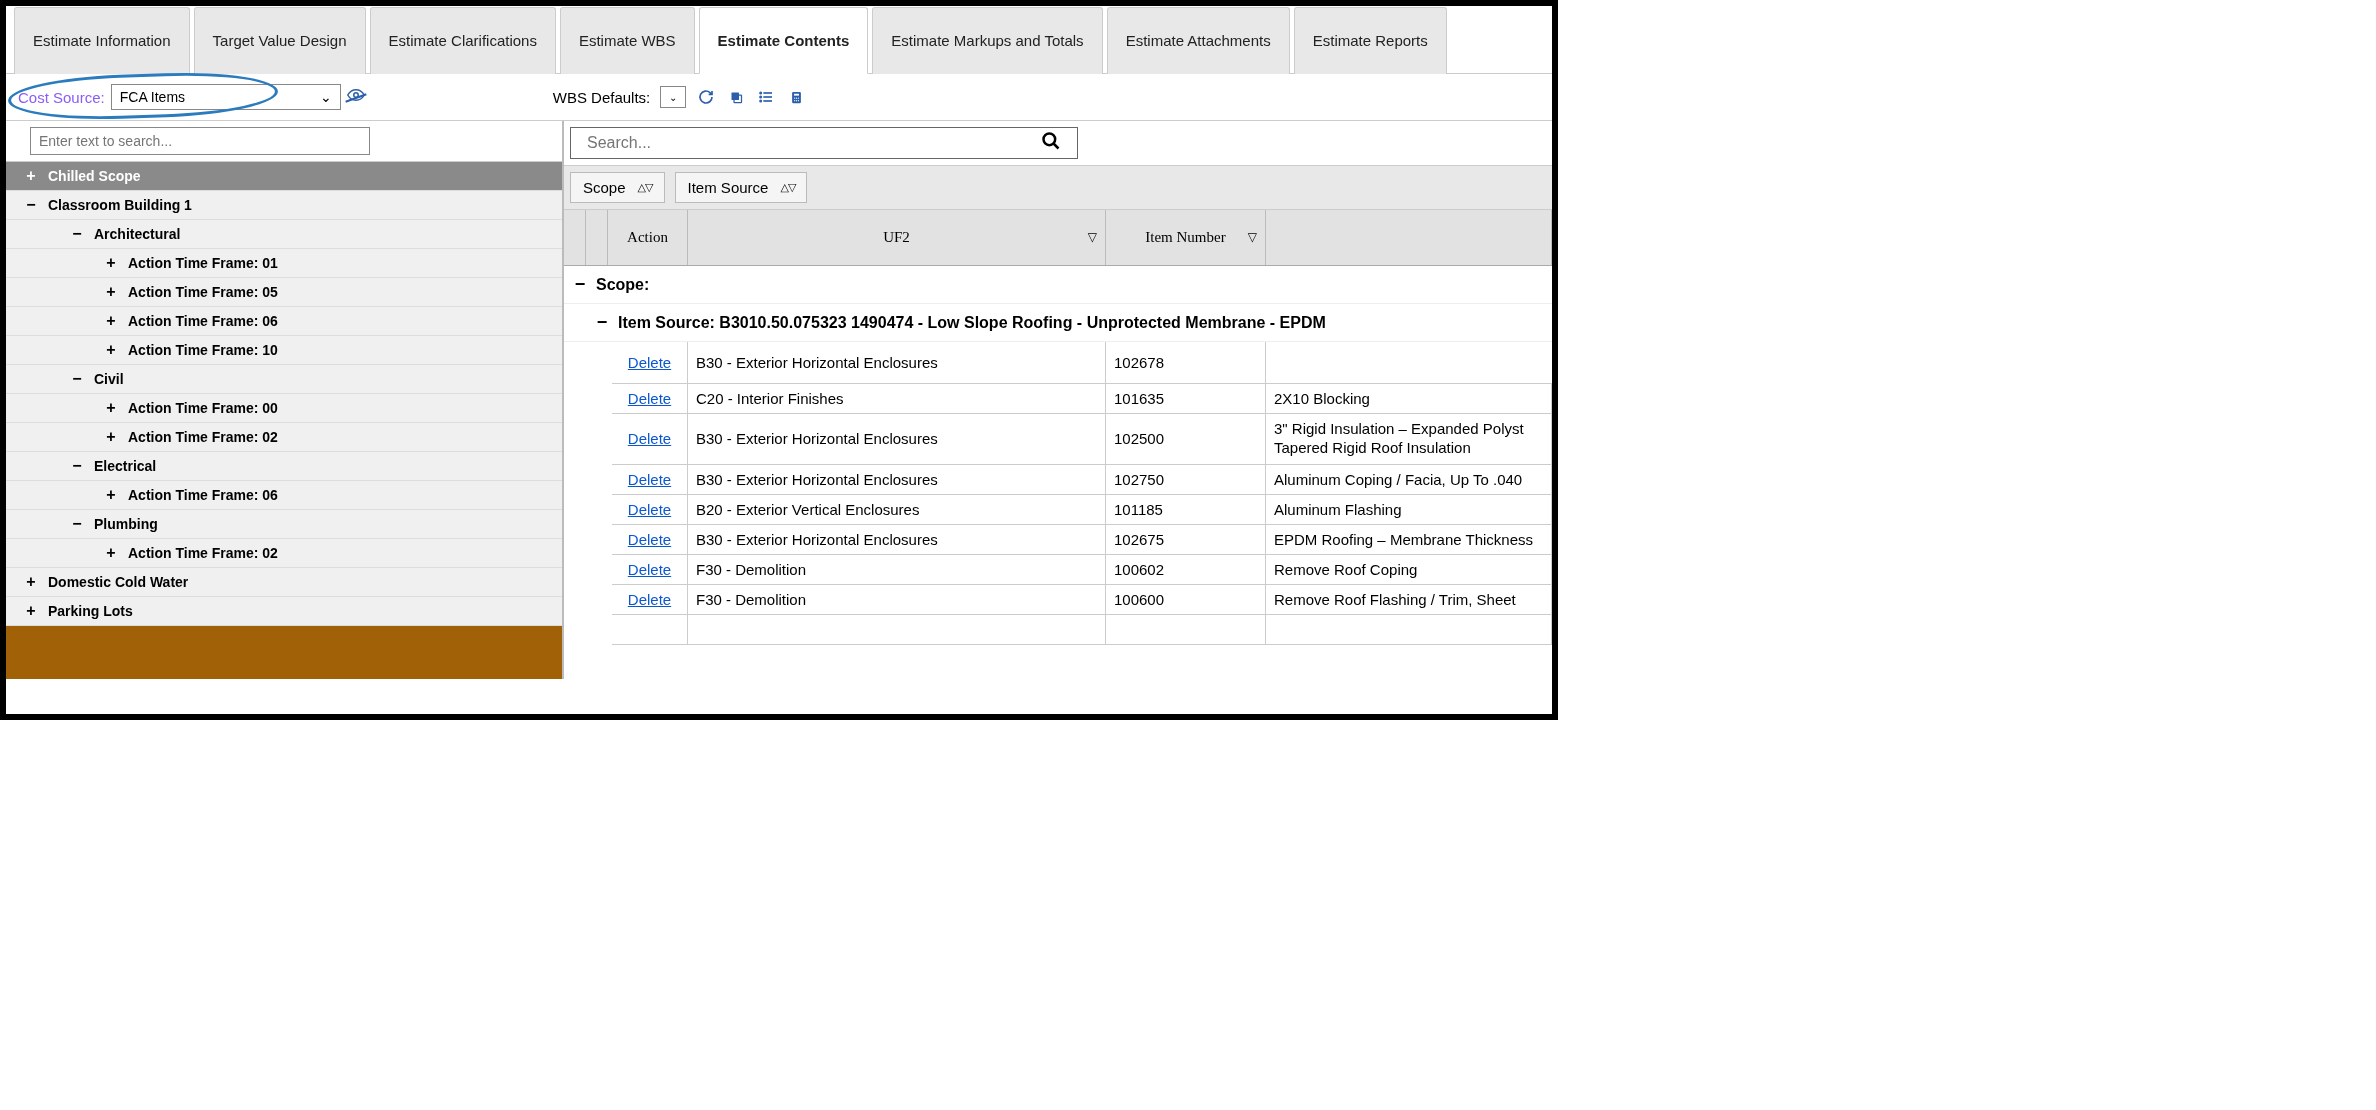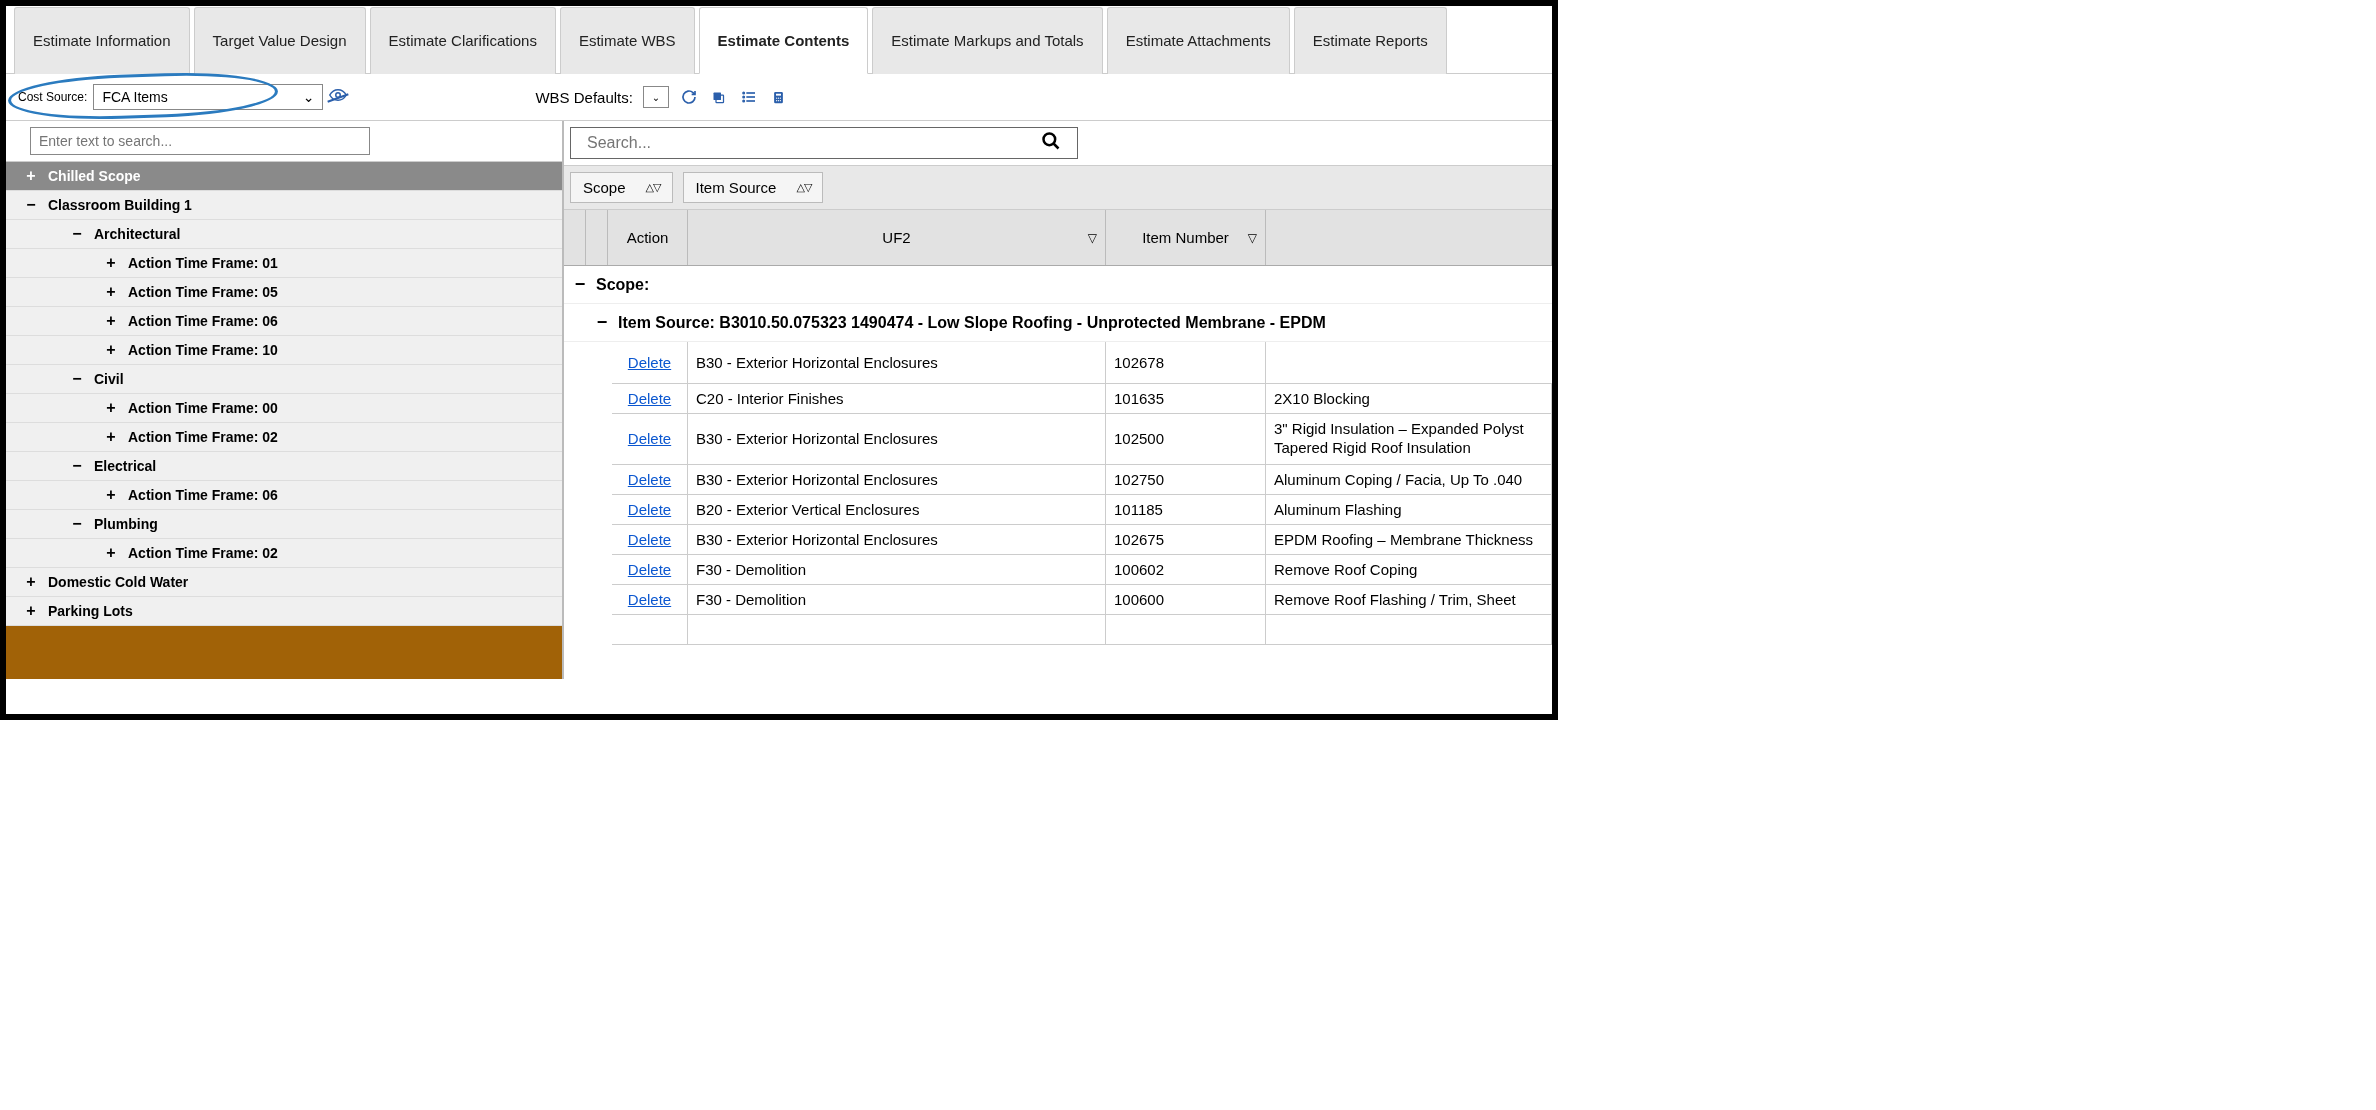--- a/index.html
+++ b/index.html
@@ -78,22 +78,22 @@
     left: -10px;
     top: -10px;
     width: 270px;
     height: 44px;
     border: 3px solid #2b7bbf;
     border-radius: 50% / 60%;
     pointer-events: none;
     transform: rotate(-2deg);
   }
   .cost-source-label {
-    font-size: 12px;
-    color: #000000;
+    font-size: 15px;
+    color: #8b5cf6;
   }
   .cost-source-select {
     border: 1px solid #888;
     padding: 3px 8px;
     min-width: 230px;
     height: 26px;
     display: flex;
     align-items: center;
     justify-content: space-between;
     background: #fff;
@@ -226,38 +226,39 @@
     padding: 6px 6px;
     display: flex;
     gap: 10px;
   }
   .chip {
     background: #f5f5f5;
     border: 1px solid #bbb;
     padding: 6px 12px;
     display: flex;
     align-items: center;
-    gap: 20px;
+    gap: 12px;
     cursor: pointer;
     font-size: 15px;
   }
   .sort-arrows {
     font-size: 11px;
     letter-spacing: -2px;
   }
   
   .grid {
     width: 100%;
   }
   .grid-header {
     display: flex;
     background: #e2e2e2;
     border-bottom: 1px solid #aaa;
     height: 56px;
     align-items: stretch;
+    font-family: Liberation Serif, serif;
   }
   .gh-cell {
     border-right: 1px solid #bbb;
     display: flex;
     align-items: center;
     justify-content: center;
     font-size: 15px;
     position: relative;
   }
   .gh-cell .filter-icon {

